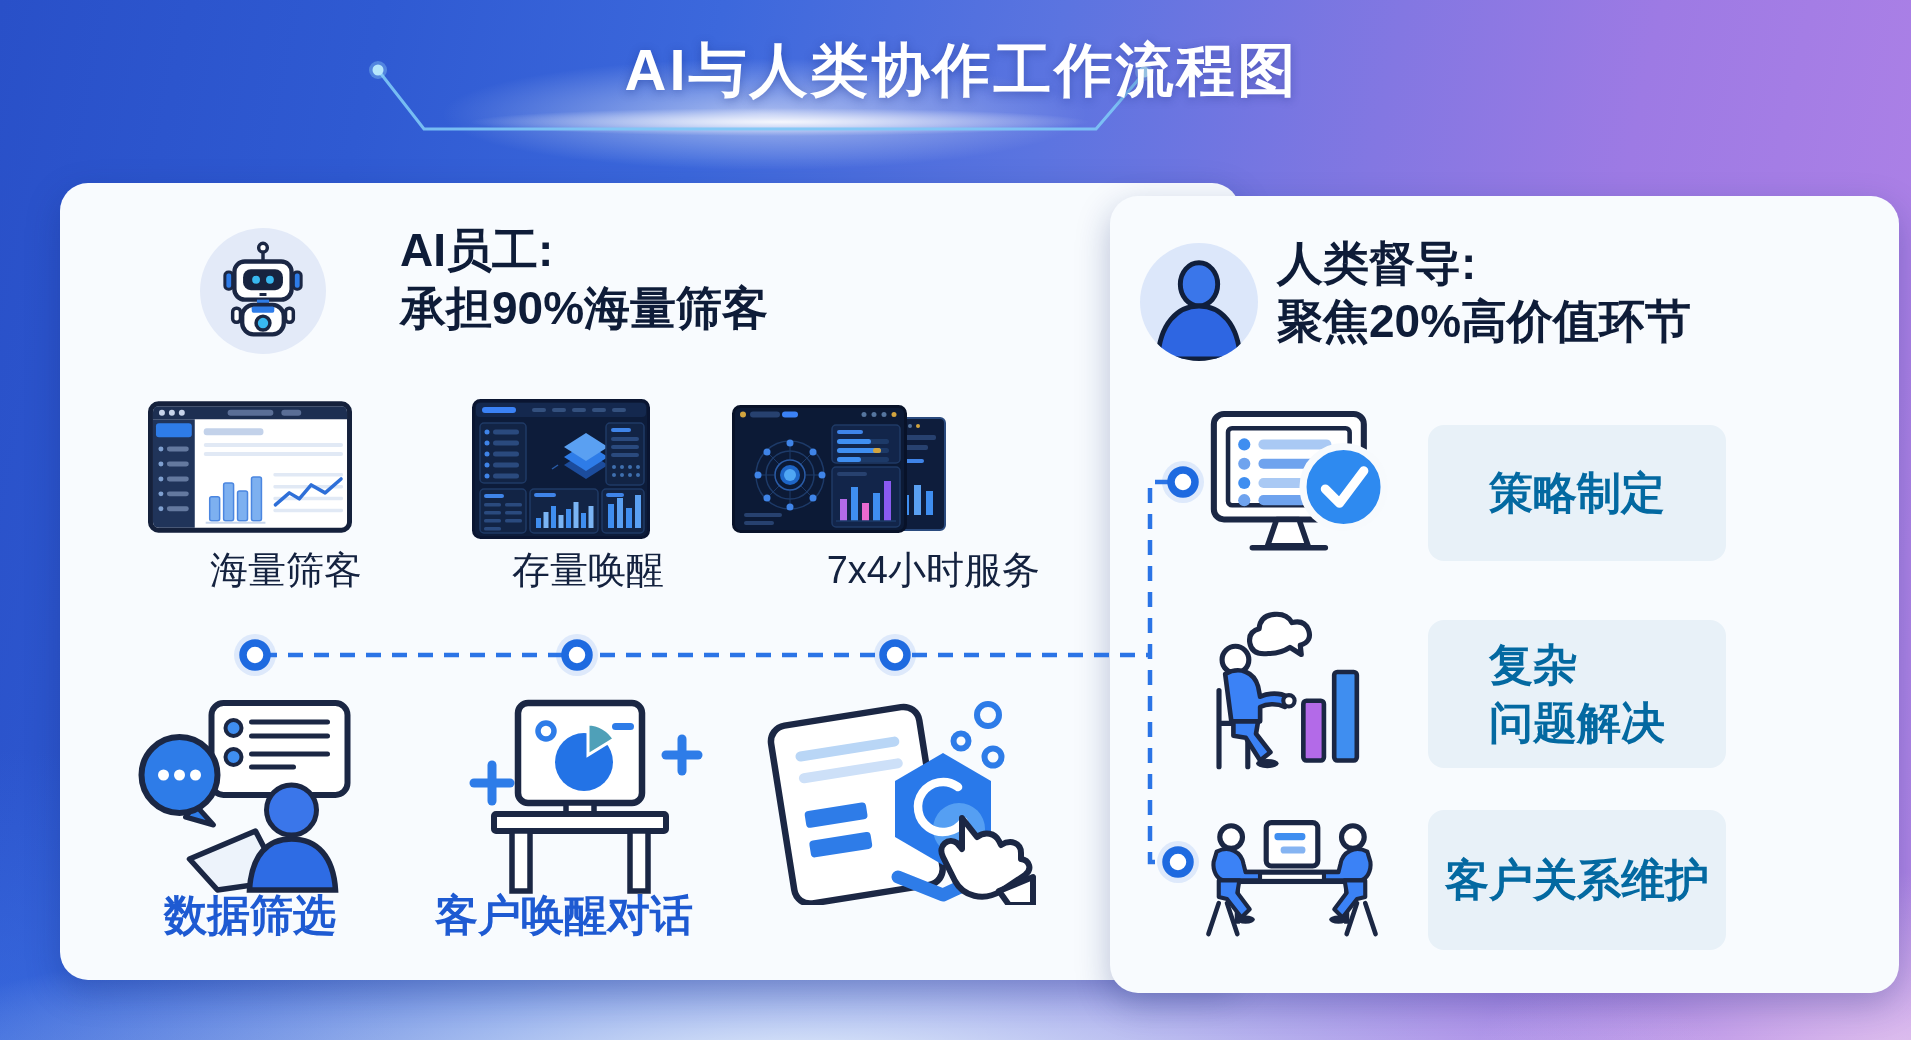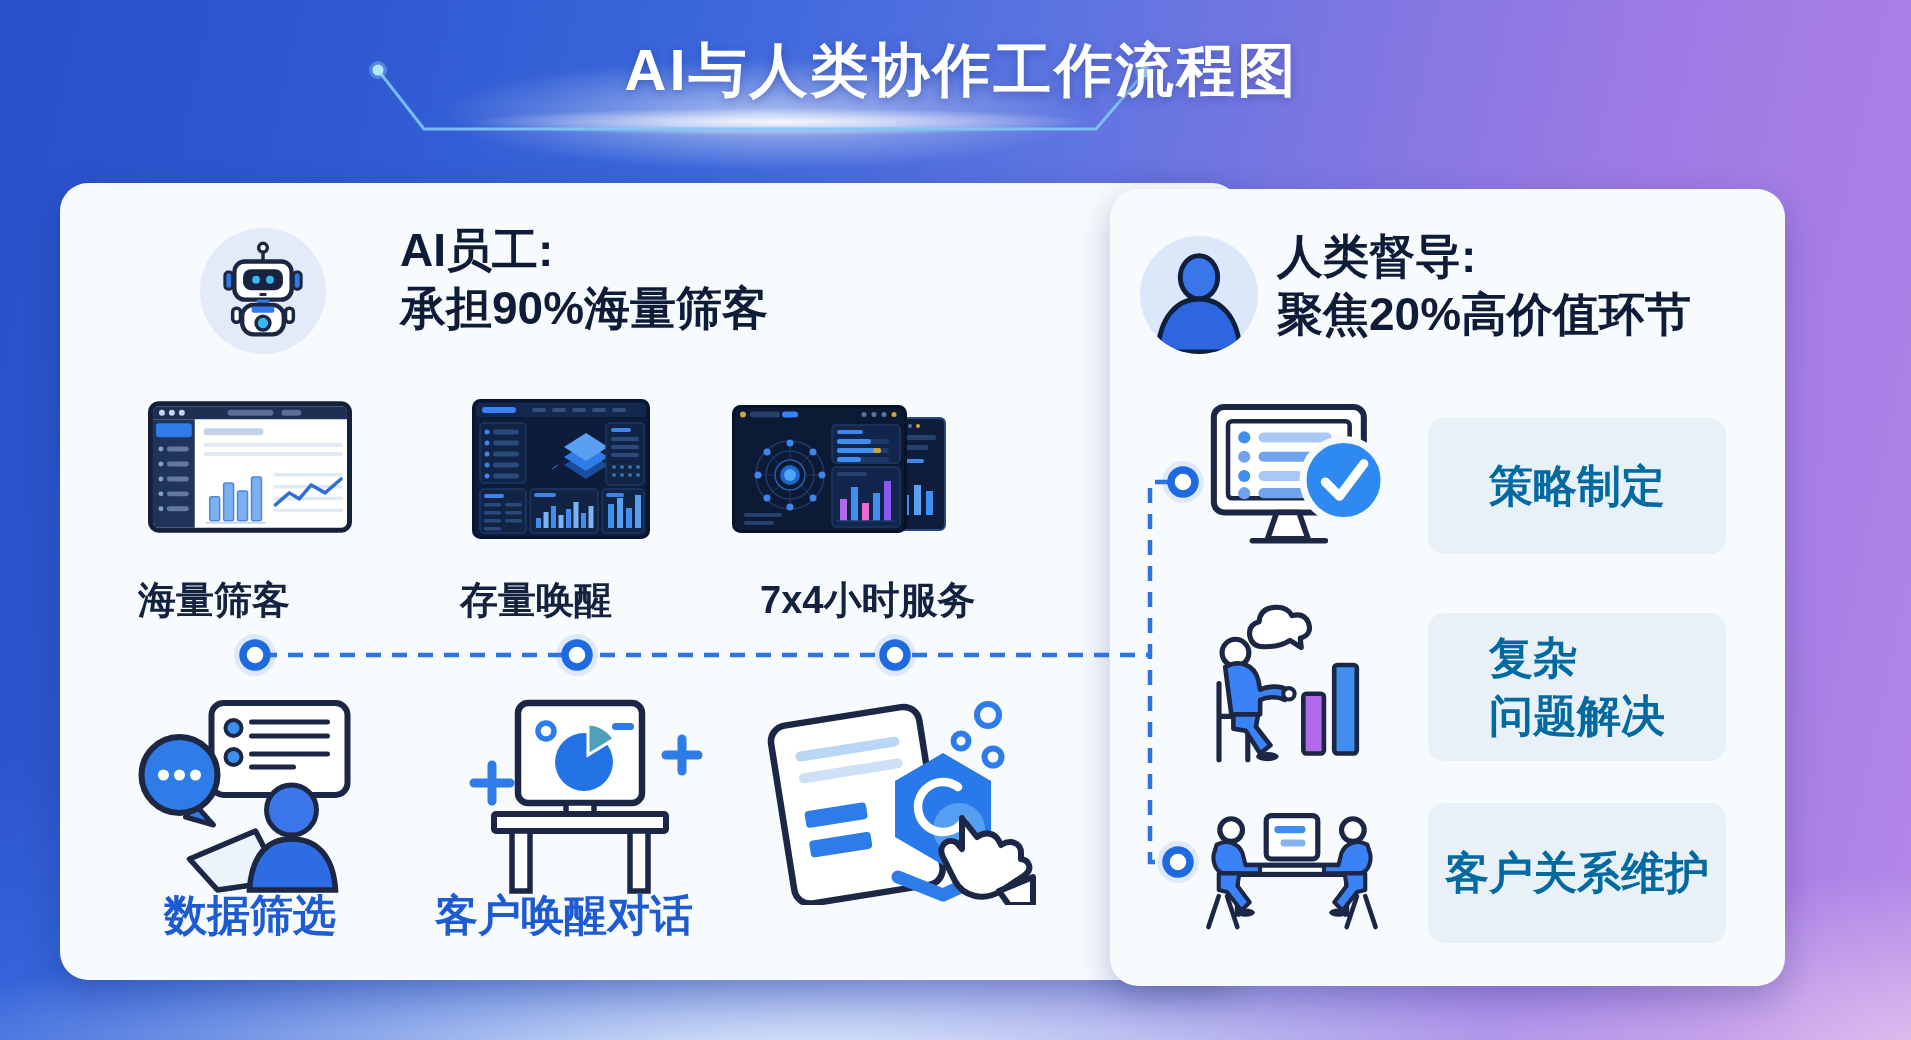--- a/index.html
+++ b/index.html
@@ -17,34 +17,34 @@
     position:absolute;left:0;top:26px;width:100%;text-align:center;
     font-size:58px;font-weight:800;letter-spacing:3px;color:#ffffff;margin:6px;
     text-shadow:0 2px 10px rgba(20,40,120,.35);
   }
   .deco{position:absolute;left:0;top:0;pointer-events:none;}
   .card{
     position:absolute;background:#f8fbfe;border-radius:28px;
     box-shadow:0 12px 34px rgba(18,38,110,.28);
   }
   .card-left{left:60px;top:183px;width:1180px;height:797px;}
-  .card-right{left:1110px;top:189px;width:675px;height:797px;}
+  .card-right{left:1110px;top:196px;width:789px;height:797px;}
   .avatar{position:absolute;border-radius:50%;overflow:hidden;display:flex;align-items:center;justify-content:center;}
   .avatar-robot{left:140px;top:45px;width:126px;height:126px;background:#e3eaf8;}
   .avatar-person{left:30px;top:47px;width:118px;height:118px;background:#dce7fa;}
   .hdr-text{position:absolute;color:#0e1c38;font-weight:800;font-size:46px;line-height:58px;white-space:nowrap;}
   .hdr-left{left:340px;top:38px;}
   .hdr-right{left:167px;top:38px;}
   .dash{position:absolute;margin:0;}
   .dash1{left:88px;top:218px;width:204px;}
   .dash2{left:412px;top:216px;width:178px;}
   .dash3{left:672px;top:222px;width:216px;height:144px;}
   .dash3 .main-win{position:absolute;left:0;top:0;z-index:1;}
   .dash3 .stack-win{position:absolute;left:160px;top:12px;z-index:0;}
-  .cap{position:absolute;top:392px;font-size:38px;font-weight:700;color:#14223f;text-align:left;}
+  .cap{position:absolute;top:362px;font-size:38px;font-weight:400;color:#14223f;text-align:right;}
   .cap1{left:78px;width:224px;}
   .cap2{left:400px;width:204px;}
   .cap3{left:700px;width:280px;}
   .task{position:absolute;}
   .task1{left:72px;top:514px;}
   .task2{left:390px;top:512px;}
   .task3{left:700px;top:502px;}
   .tlab{position:absolute;top:704px;font-size:43px;font-weight:700;color:#1e5ad2;text-align:center;font-family:Liberation Mono, monospace;}
   .tlab1{left:60px;width:260px;}
   .tlab2{left:374px;width:260px;}

